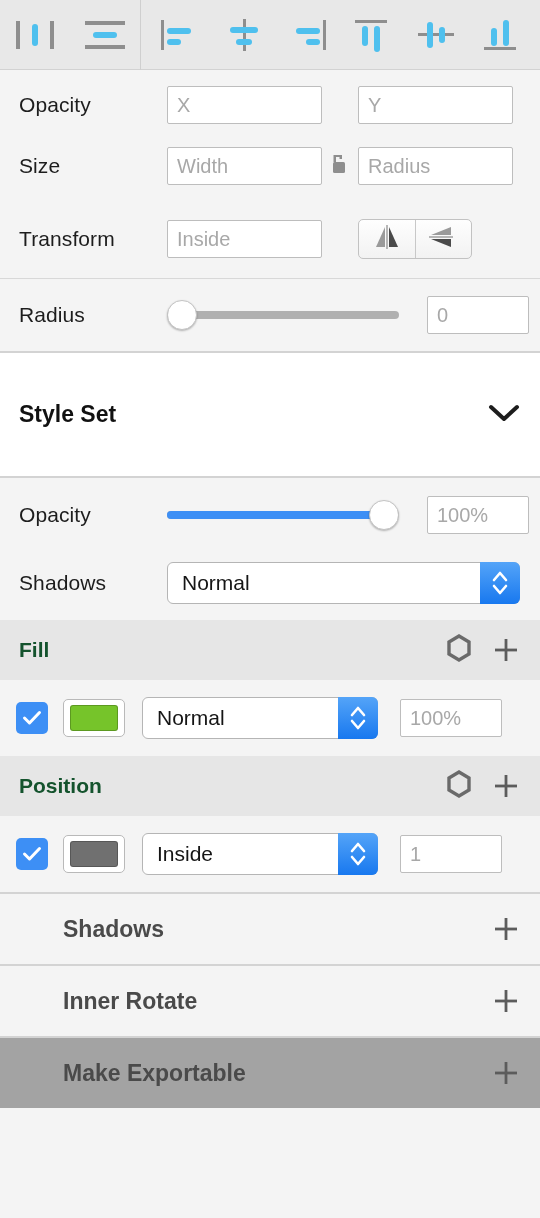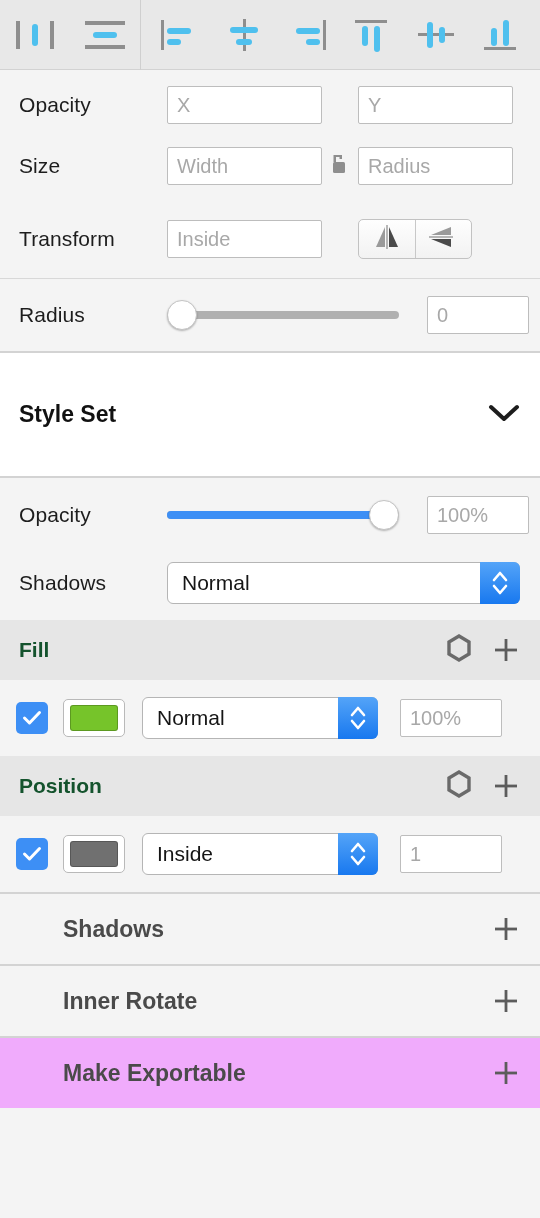--- a/index.html
+++ b/index.html
@@ -114,21 +114,21 @@
     background: linear-gradient(#54a4f8,#1878ef);
     border-radius: 0 6px 6px 0;
     display: flex; align-items: center; justify-content: center;
   }
 
   
   .crow {
     height: 70px; display: flex; align-items: center; justify-content: space-between;
     padding: 0 19px; background: #f4f4f4;
   }
-  .crow.dark { background: #f0abfc; }
+  .crow.dark { background: #a3a3a3; }
   .crow-label { font-size: 23px; color: #4a4a4a; font-weight: bold; margin-left: 44px; }
 
   .plus { display:flex; align-items:center; justify-content:center; }
 </style>
 </head>
 <body>
 
 <div id="panel">
 
   <div class="toolbar">

